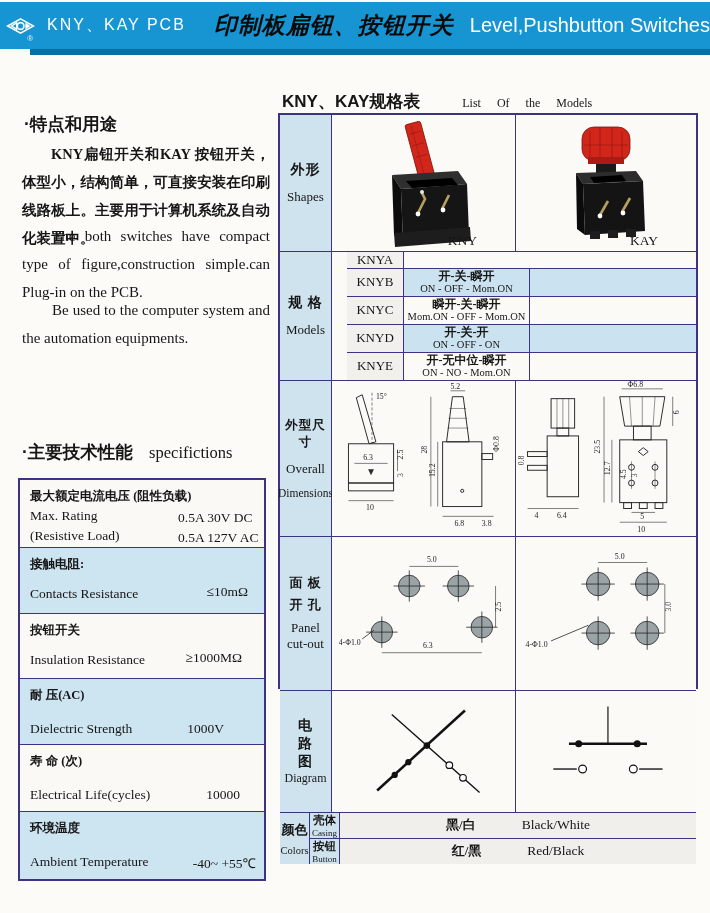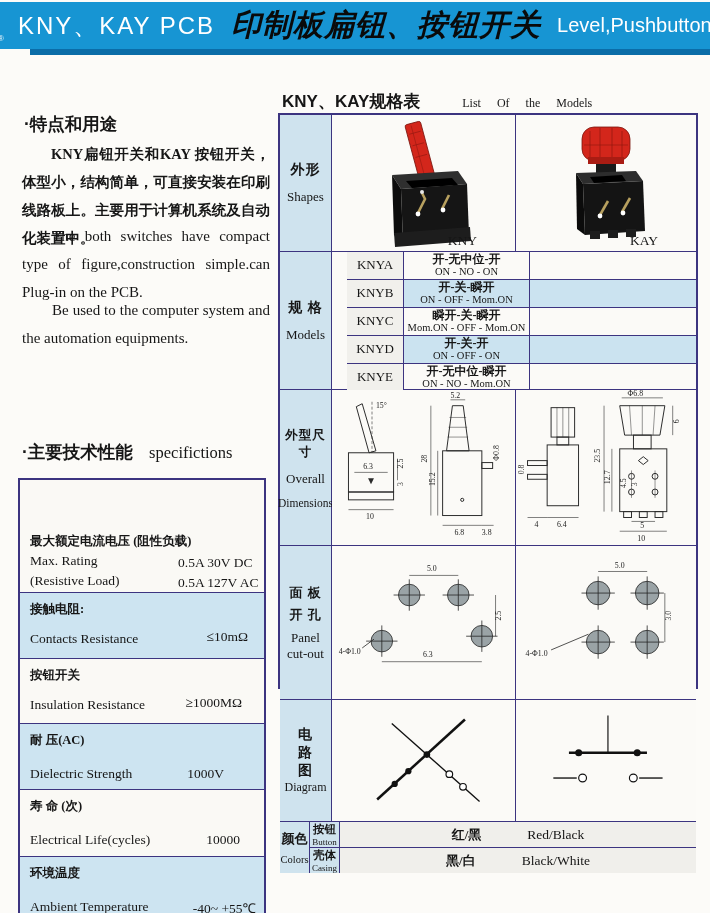--- a/index.html
+++ b/index.html
@@ -4,42 +4,42 @@
 <style>
   html,body{margin:0;padding:0;background:#e8e8e8;}
   .page{position:relative;width:710px;height:913px;background:#fcfbf8;overflow:hidden;
         font-family:"Liberation Serif",serif;color:#161616;}
   
   .band{position:absolute;left:0;top:2px;width:710px;height:47px;background:#1795d3;
         display:flex;align-items:center;}
   .band-shadow{position:absolute;left:30px;top:49px;width:680px;height:6px;background:#0b6da8;}
   .logo{margin-left:6px;}
   .reg{color:#eaf5fb;font-size:8px;margin-left:-8px;margin-top:26px;font-family:"Liberation Sans",sans-serif;}
-  .brand{color:#fff;font-family:"Liberation Sans",sans-serif;font-size:24px;letter-spacing:2px;margin-left:14px;white-space:nowrap;}
+  .brand{color:#fff;font-family:"Liberation Sans",sans-serif;font-size:16px;letter-spacing:2px;margin-left:14px;white-space:nowrap;}
   .title-cn{color:#0a0a0a;font-family:"Liberation Sans",sans-serif;font-weight:bold;font-style:italic;
-            font-size:30px;letter-spacing:1px;margin-left:16px;white-space:nowrap;}
+            font-size:23px;letter-spacing:1px;margin-left:28px;white-space:nowrap;}
   .title-en{color:#fff;font-family:"Liberation Sans",sans-serif;font-size:20px;margin-left:16px;white-space:nowrap;}
   
   .feat-h{position:absolute;left:24px;top:112px;font-family:"Liberation Sans",sans-serif;
           font-weight:bold;font-size:17.5px;}
   .feat-cn{position:absolute;left:22px;top:140px;width:248px;font-size:14.5px;font-weight:600;
            line-height:28px;text-align:justify;}
   .feat-en1{position:absolute;left:22px;top:222px;width:248px;font-size:15px;line-height:28px;text-align:justify;}
   .feat-en2{position:absolute;left:22px;top:296px;width:248px;font-size:15px;line-height:28px;text-align:justify;}
   .spec-h{position:absolute;left:22px;top:440px;font-size:17px;}
   .spec-h .cn{font-family:"Liberation Sans",sans-serif;font-weight:bold;font-size:17.5px;}
   .spec-h .en{font-size:16.5px;margin-left:12px;}
   .spec{position:absolute;left:18px;top:478px;width:244px;border:2px solid #3c3480;background:#faf9f5;}
   .spec .srow{position:relative;box-sizing:border-box;border-bottom:1.5px solid #3c3480;padding:8px 10px;}
   .spec .srow:last-child{border-bottom:none;}
   .spec .blue{background:#cde4f1;}
   .spec .cn{font-size:12.5px;font-weight:bold;}
   .spec .en{font-size:13.5px;}
   .spec .val{position:absolute;font-size:13.5px;white-space:nowrap;}
-  .r1{height:68px;margin-top:45px;} .r2{height:66px;} .r3{height:65px;} .r4{height:66px;} .r5{height:67px;} .r6{height:67px;}
+  .r1{height:68px;} .r2{height:66px;} .r3{height:65px;} .r4{height:66px;} .r5{height:67px;} .r6{height:67px;}
   .r1 .en1{position:absolute;left:10px;top:28px;} .r1 .en2{position:absolute;left:10px;top:48px;}
   .v1a{left:158px;top:30px;} .v1b{left:158px;top:50px;}
   .r2 .en1,.r3 .en1{position:absolute;left:10px;top:38px;}
   .v2{right:16px;top:36px;} .v3{right:22px;top:36px;}
   .r4 .en1,.r5 .en1,.r6 .en1{position:absolute;left:10px;top:42px;}
   .v4{right:40px;top:42px;} .v5{right:24px;top:42px;} .v6{right:8px;top:42px;}
   
   .mt-title{position:absolute;left:282px;top:90px;white-space:nowrap;}
   .mt-title .cn{font-family:"Liberation Sans",sans-serif;font-weight:bold;font-size:17px;}
   .mt-title .en{font-size:12px;margin-left:38px;word-spacing:13px;}
@@ -207,24 +207,20 @@
     </div>
 
     <div class="trow" style="height:138px;">
       <div class="lbl">
         <div class="cn">规 格</div>
         <div class="en gap10">Models</div>
       </div>
       <div class="mrows">
         <div class="mrow">
           <div class="mname">KNYA</div>
-          <div class="mdesc">
-            <div class="cn">开-无中位-开</div>
-            <div class="en">ON - NO - ON</div>
-          </div>
           <div class="mblank"></div>
         </div>
         <div class="mrow altblue">
           <div class="mname">KNYB</div>
           <div class="mdesc">
             <div class="cn">开-关-瞬开</div>
             <div class="en">ON - OFF - Mom.ON</div>
           </div>
           <div class="mblank"></div>
         </div>
@@ -445,35 +441,35 @@
     </div>
 
     <div class="trow" style="height:81px;flex:1;">
       <div class="crow-label">
         <div class="cn">颜色</div>
         <div class="en gap6">Colors</div>
       </div>
       <div class="csub">
         <div class="csubrow">
           <div class="cpart">
+            <div class="cn">壳体</div>
+            <div class="en">Casing</div>
+          </div>
+          <div class="cval">
+            <span class="cn">黑/白</span>
+            <span class="en">Black/White</span>
+          </div>
+        </div>
+        <div class="csubrow">
+          <div class="cpart">
             <div class="cn">按钮</div>
             <div class="en">Button</div>
           </div>
           <div class="cval">
             <span class="cn">红/黑</span>
             <span class="en">Red/Black</span>
           </div>
         </div>
-        <div class="csubrow">
-          <div class="cpart">
-            <div class="cn">壳体</div>
-            <div class="en">Casing</div>
-          </div>
-          <div class="cval">
-            <span class="cn">黑/白</span>
-            <span class="en">Black/White</span>
-          </div>
-        </div>
       </div>
     </div>
 
   </div>
 </div>
 
 </body></html>

